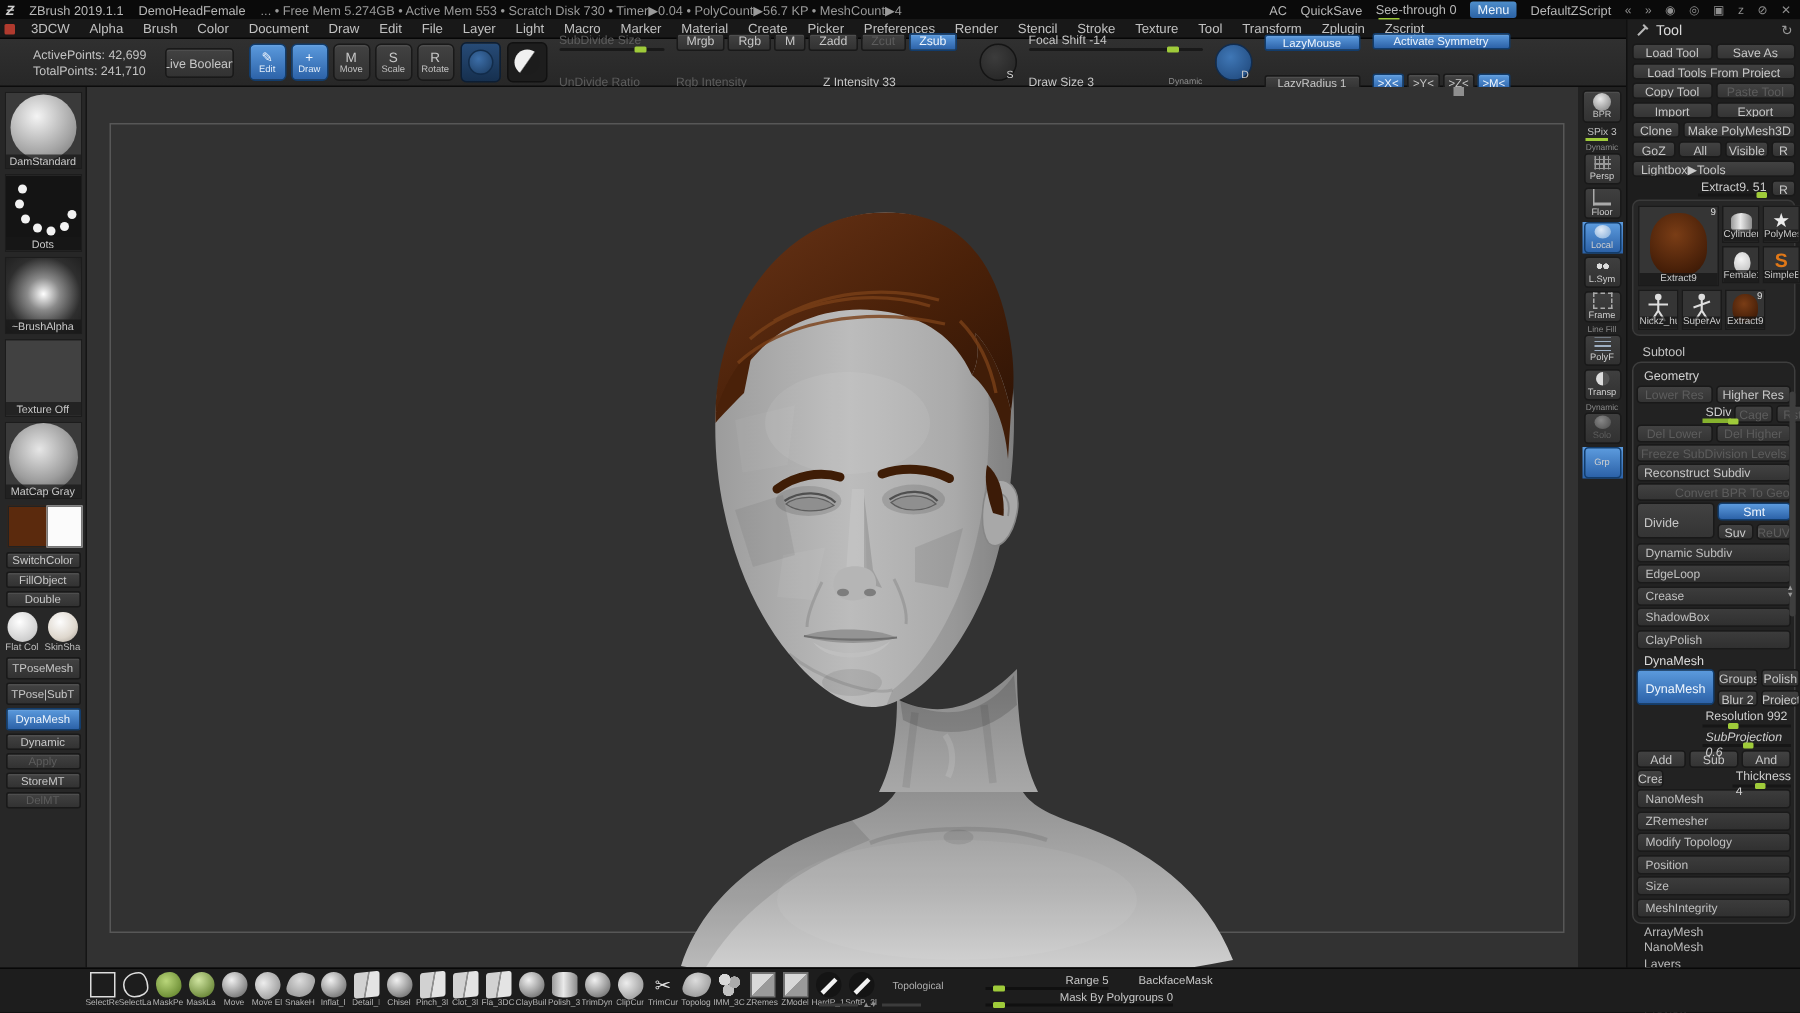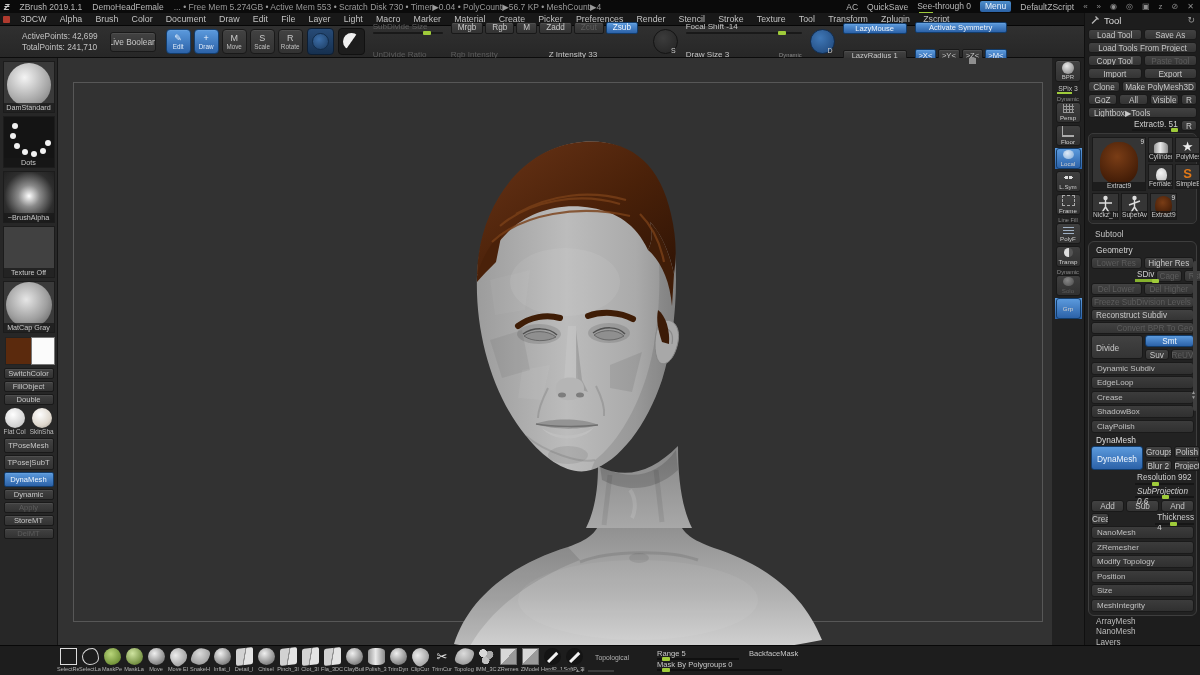--- a/index.html
+++ b/index.html
@@ -168,21 +168,21 @@
   .ic-snake{background:radial-gradient(circle at 40% 35%,#dcdcdc,#8a8a8a);border-radius:58% 25% 58% 25%;transform:rotate(18deg);}
   .ic-book{background:linear-gradient(100deg,#d2d2d2 0 46%,#8f8f8f 48% 52%,#e4e4e4 54% 100%);border-radius:2px;transform:skewY(-6deg);}
   .ic-cylinder{background:linear-gradient(90deg,#9a9a9a,#eaeaea 45%,#8a8a8a);border-radius:42%/20%;}
   .ic-scissors{color:#e2e2e2;font-size:13px;line-height:17px;text-align:center;}
   .ic-imm{background:radial-gradient(circle 4px at 30% 30%,#d8d8d8 95%,transparent),radial-gradient(circle 4px at 68% 40%,#aaa 95%,transparent),radial-gradient(circle 4px at 45% 72%,#c2c2c2 95%,transparent);}
   .ic-cube{background:linear-gradient(135deg,#d8d8d8 0 50%,#9a9a9a 50%);border:1px solid #6f6f6f;box-sizing:border-box;}
   .ic-slash{background:#141414;border-radius:50%;}
   .ic-slash::after{content:"";position:absolute;left:2px;right:2px;top:47%;height:2.5px;background:#f2f2f2;transform:rotate(-45deg);}
   .bb-topo{font-size:6.8px;color:#b0b0b0;margin:8px 0 0 10px;white-space:nowrap;}
   .bb-right{margin-left:28px;padding-top:3px;}
-  .bb-row{display:flex;gap:10px;}
+  .bb-row{display:flex;gap:20px;text-align:right;}
   .bsld{position:relative;font-size:7.6px;color:#c8c8c8;height:11px;line-height:9px;}
   .bsld .track{position:absolute;left:0;right:0;bottom:0;height:2px;background:#101010;}
   .bsld .nub{position:absolute;bottom:-1px;left:var(--p,8%);width:8px;height:4px;background:#9fcb3a;border-radius:1px;}
   .w80{width:82px;}.w120{width:125px;}
   .bfm{font-size:7.6px;color:#c8c8c8;height:11px;line-height:10px;}
   .bb-scroll{position:absolute;left:540px;bottom:2px;width:80px;text-align:center;font-size:5px;color:#8f8f8f;}
   .bb-scroll .bar{display:inline-block;width:26px;height:2px;background:#3c3c3c;vertical-align:middle;margin:0 3px;}
 </style>
 </head>
 <body>

